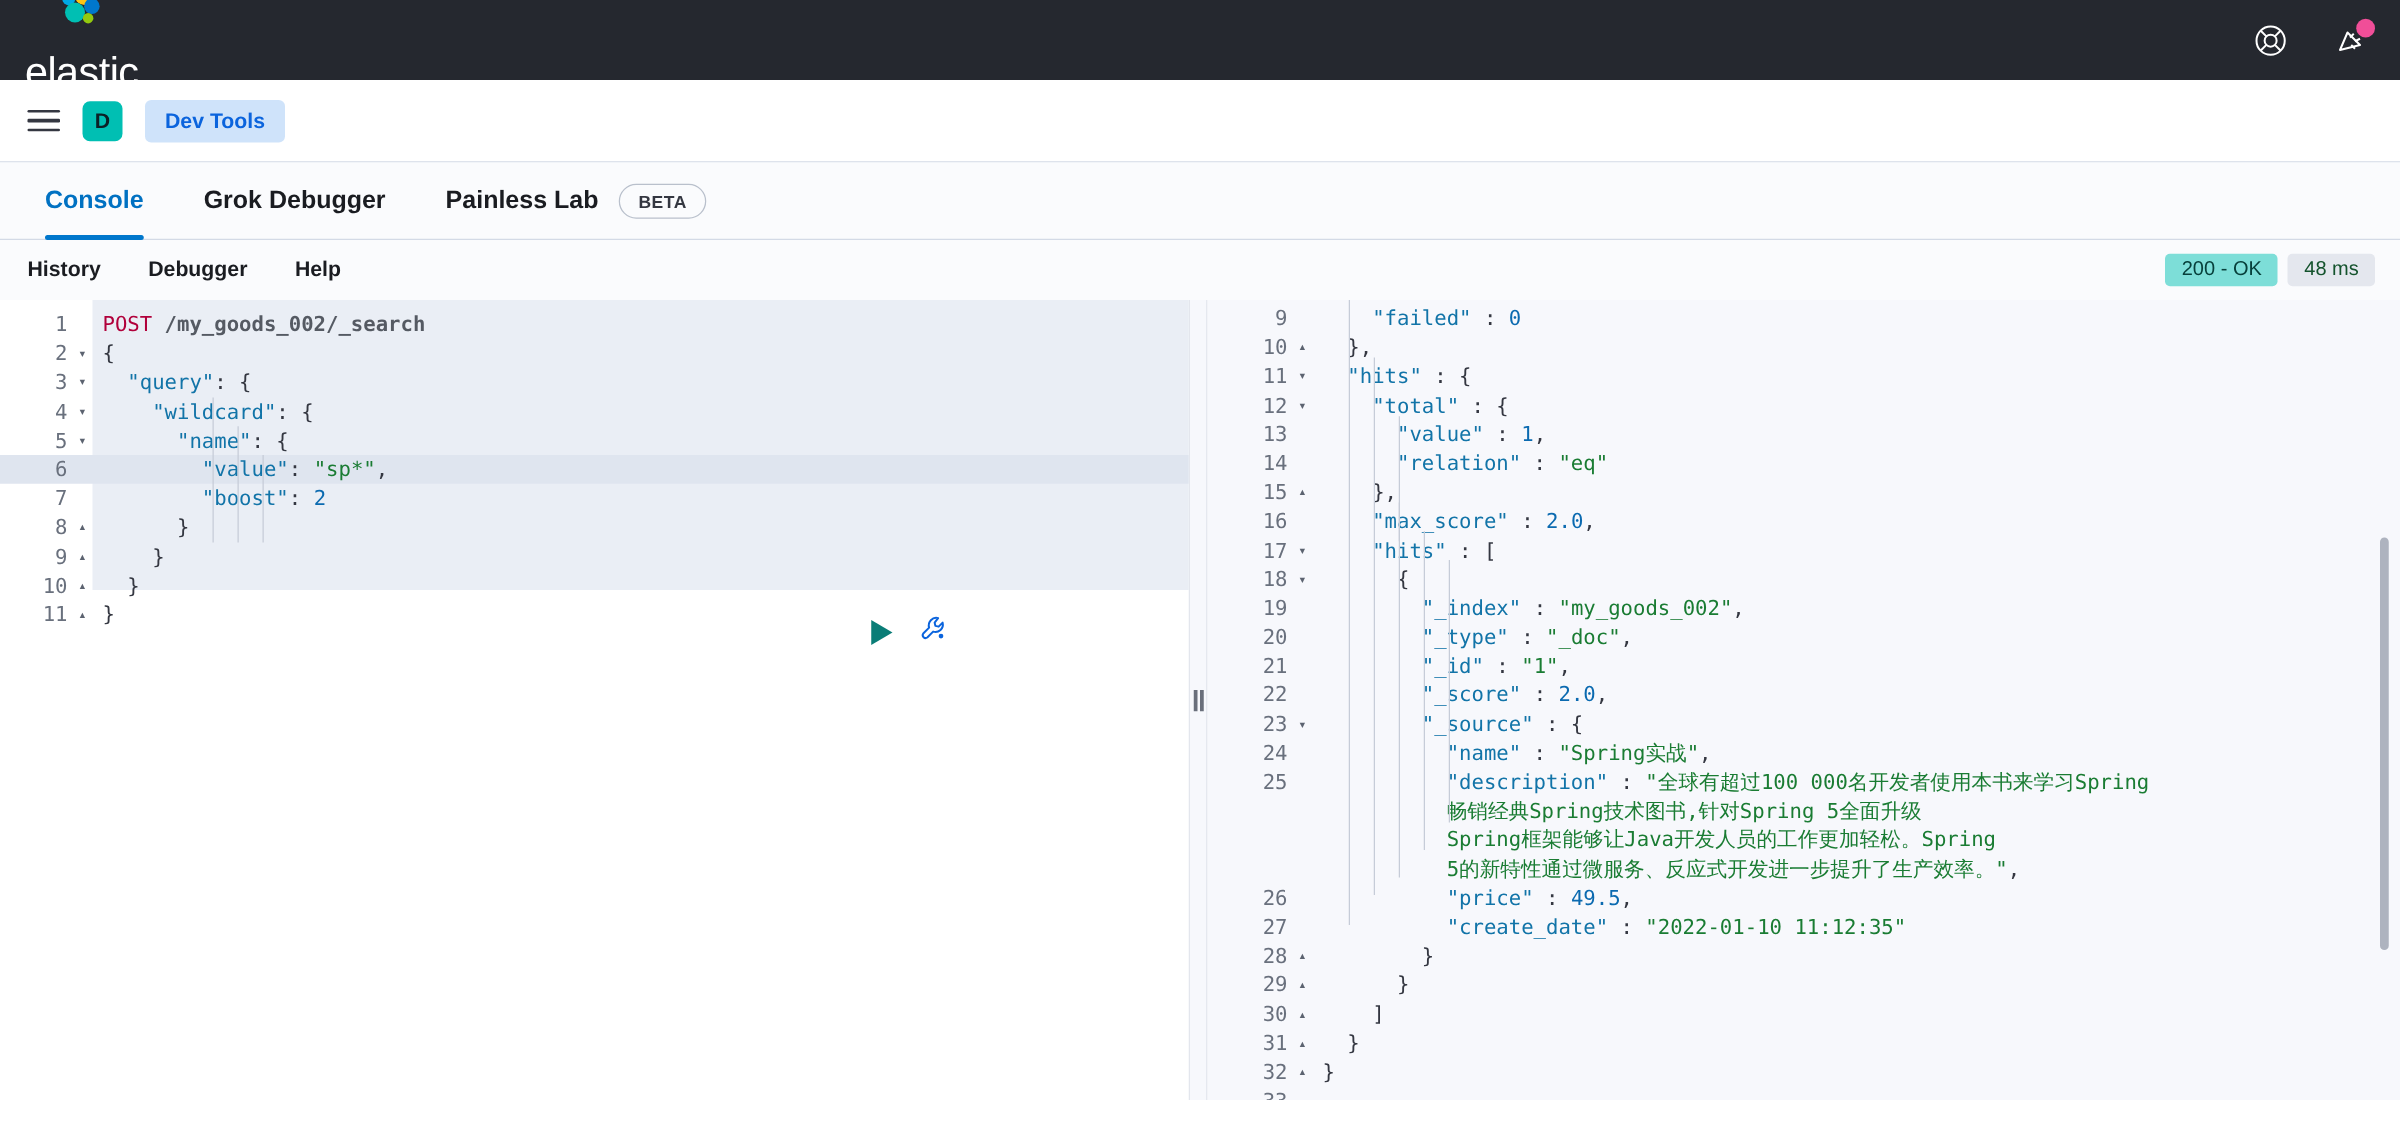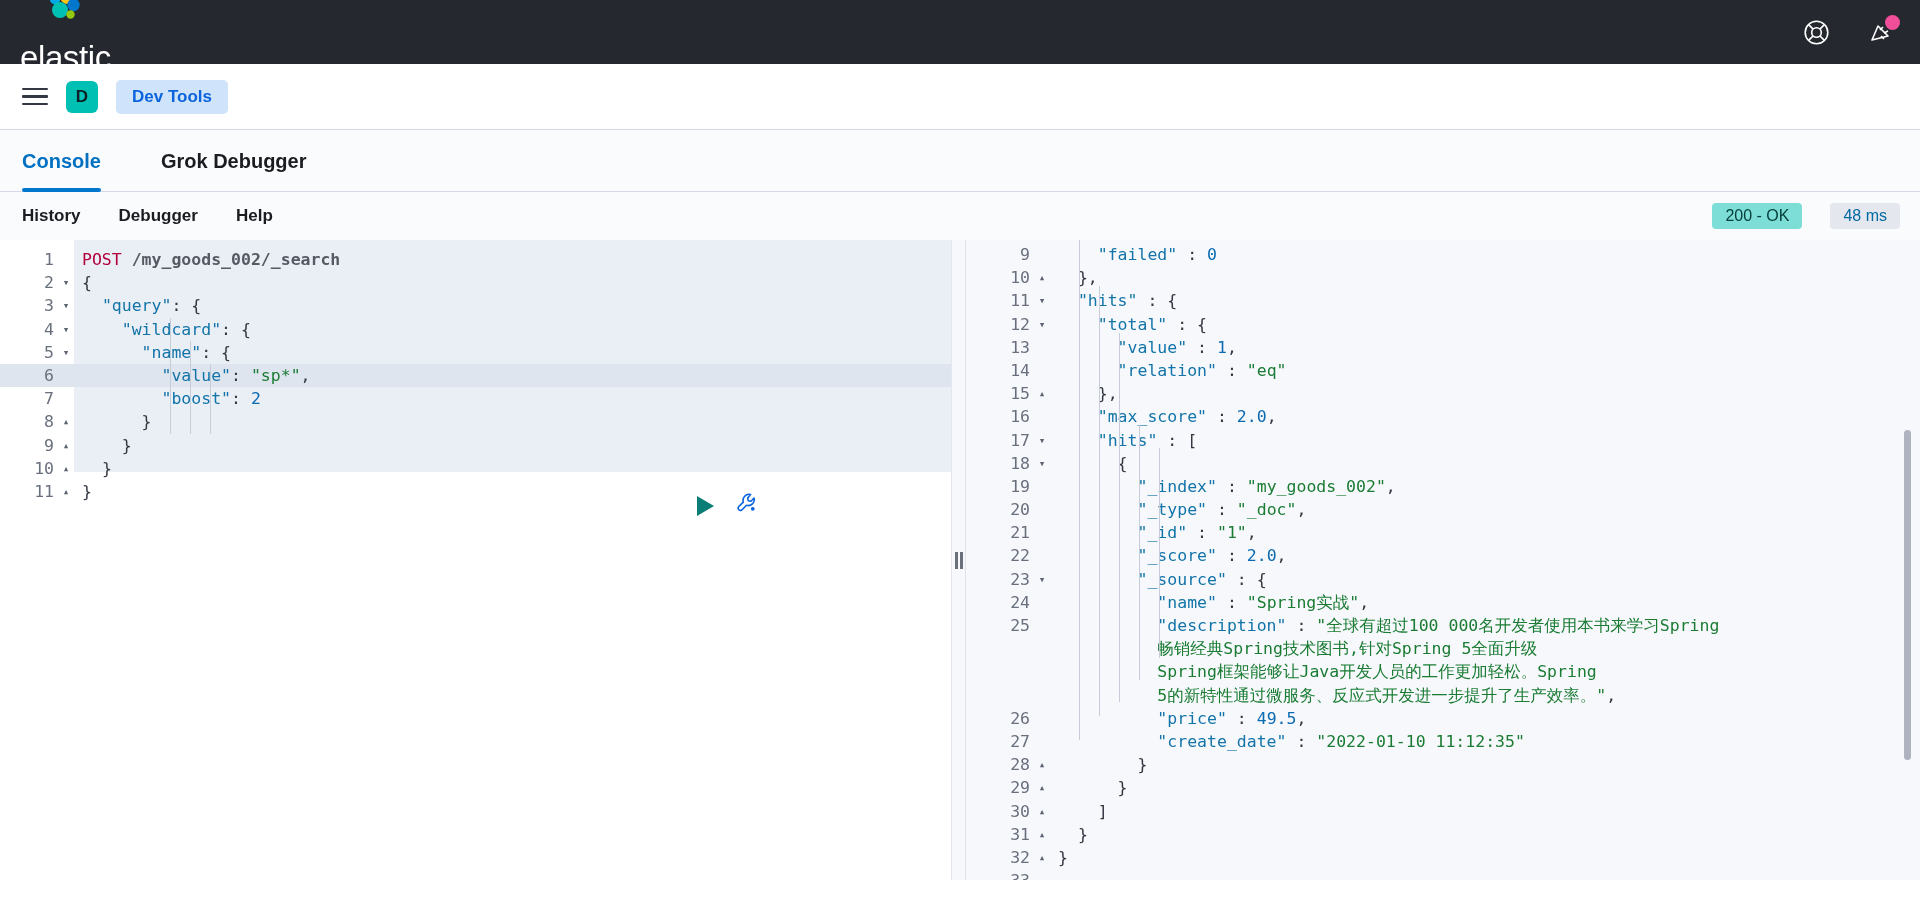--- a/index.html
+++ b/index.html
@@ -80,22 +80,23 @@
     font-size: 17px; font-weight: 700;
     padding: 7px 16px; border-radius: 5px;
     cursor: pointer;
   }
 
   
   #app-tabs {
     height: 62px;
     background: #fafbfd;
     border-bottom: 1px solid #d3dae6;
-    display: flex; 
-    gap: 16px;
+    display: flex; align-items: center;
+    padding-left: 14px;
+    gap: 4px;
   }
   .app-tab {
     font-size: 20px; font-weight: 700;
     color: #1a1c21;
     padding: 0 22px;
     height: 62px;
     display: flex; align-items: center; gap: 16px;
     cursor: pointer;
     position: relative;
   }
@@ -121,29 +122,29 @@
     display: flex; align-items: center;
     padding: 0 22px;
     position: relative;
   }
   .tool-link {
     font-size: 17px; font-weight: 700; color: #1a1c21;
     margin-right: 38px; cursor: pointer;
   }
   #status-group {
     position: absolute; right: 20px;
-    display: flex; align-items: center; gap: 28px;
+    display: flex; align-items: center; gap: 8px;
   }
   #status-ok {
     background: #7dded8; color: #07403b;
     font-size: 16px; font-weight: 400;
     padding: 4px 13px; border-radius: 4px;
   }
   #status-time {
-    background: #e4e7ee; color: #0369a1;
+    background: #e4e7ee; color: #14532d;
     font-size: 16px; font-weight: 400;
     padding: 4px 13px; border-radius: 4px;
   }
 
   
   #editor-area {
     display: flex;
     height: 640px;
     background: #ffffff;
     position: relative;
@@ -295,20 +296,24 @@
   <div id="devtools-pill">Dev Tools</div>
 </div>
 
 <div id="app-tabs">
     <div class="app-tab active">
       <span>Console</span>
     </div>
     <div class="app-tab">
       <span>Grok Debugger</span>
     </div>
+    <div class="app-tab">
+      <span>Painless Lab</span>
+      <span id="beta-badge">BETA</span>
+    </div>
   </div>
 
 <div id="console-toolbar">
   <span class="tool-link">History</span>
   <span class="tool-link">Debugger</span>
   <span class="tool-link">Help</span>
   <div id="status-group">
     <span id="status-ok">200 - OK</span>
     <span id="status-time">48 ms</span>
   </div>

